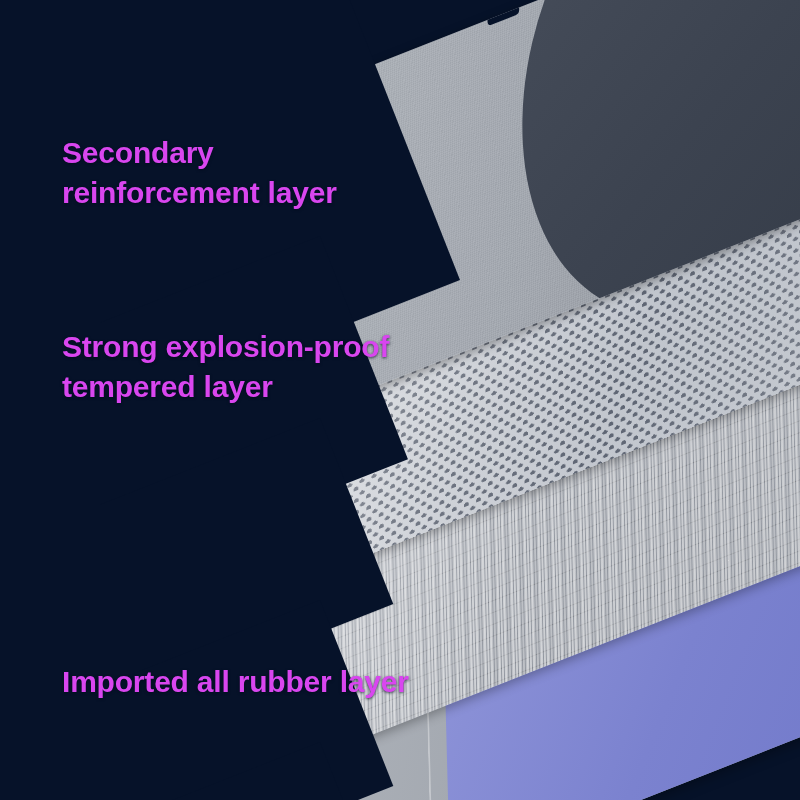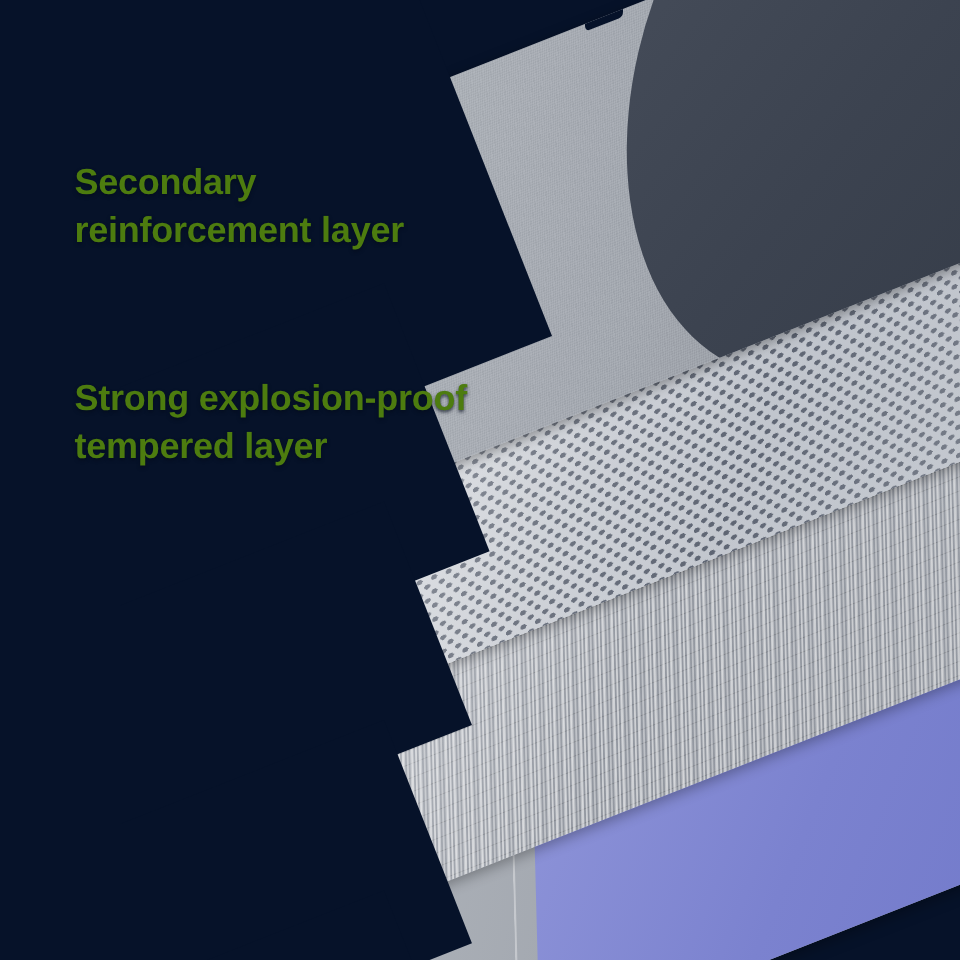--- a/index.html
+++ b/index.html
@@ -159,30 +159,30 @@
     position:absolute;
     background:#061229;
     z-index:2;
     pointer-events:none;
   }
 
   
   .labels{ position:absolute; inset:0; z-index:5; }
   .label{
     position:absolute;
-    color:#4d7c0f;
+    color:#d946ef;
     font-weight:700;
     font-size:30px;
     line-height:1.32;
     letter-spacing:-.2px;
     white-space:pre-line;
     text-shadow:0 1px 3px rgba(4,12,28,.75);
   }
   #label1{ left:62px; top:133px; }
-  #label2{ left:62px; top:313px; }
+  #label2{ left:62px; top:327px; }
   #label3{ left:62px; top:534px; }
   #label4{ left:62px; top:662px; }
 </style>
 </head>
 <body>
 
 <div id="stage" style="background: rgb(6, 18, 41);">
 
   <div class="sheets">
 
@@ -223,15 +223,16 @@
   <div class="wedge" style="left: -300px; top: 418px; width: 620px; height: 200px; transform: rotate(-21.5deg); transform-origin: 100% 0%; background: rgb(6, 18, 41);"></div>
   <div class="wedge" style="left: -300px; top: 600px; width: 620px; height: 200px; transform: rotate(-21.5deg); transform-origin: 100% 0%; background: rgb(6, 18, 41);"></div>
   <div class="wedge" style="left: -300px; top: 742px; width: 620px; height: 200px; transform: rotate(-21.5deg); transform-origin: 100% 0%; background: rgb(6, 18, 41);"></div>
   <div class="wedge" style="left: -200px; top: 0px; width: 300px; height: 800px; transform: none; background: rgb(6, 18, 41);"></div>
 
   <div class="labels">
     <div class="label" id="label1">Secondary
 reinforcement layer</div>
     <div class="label" id="label2">Strong explosion-proof
 tempered layer</div>
+    <div class="label" id="label4">Imported all rubber layer</div>
   </div>
 
 </div>
 
 </body></html>

